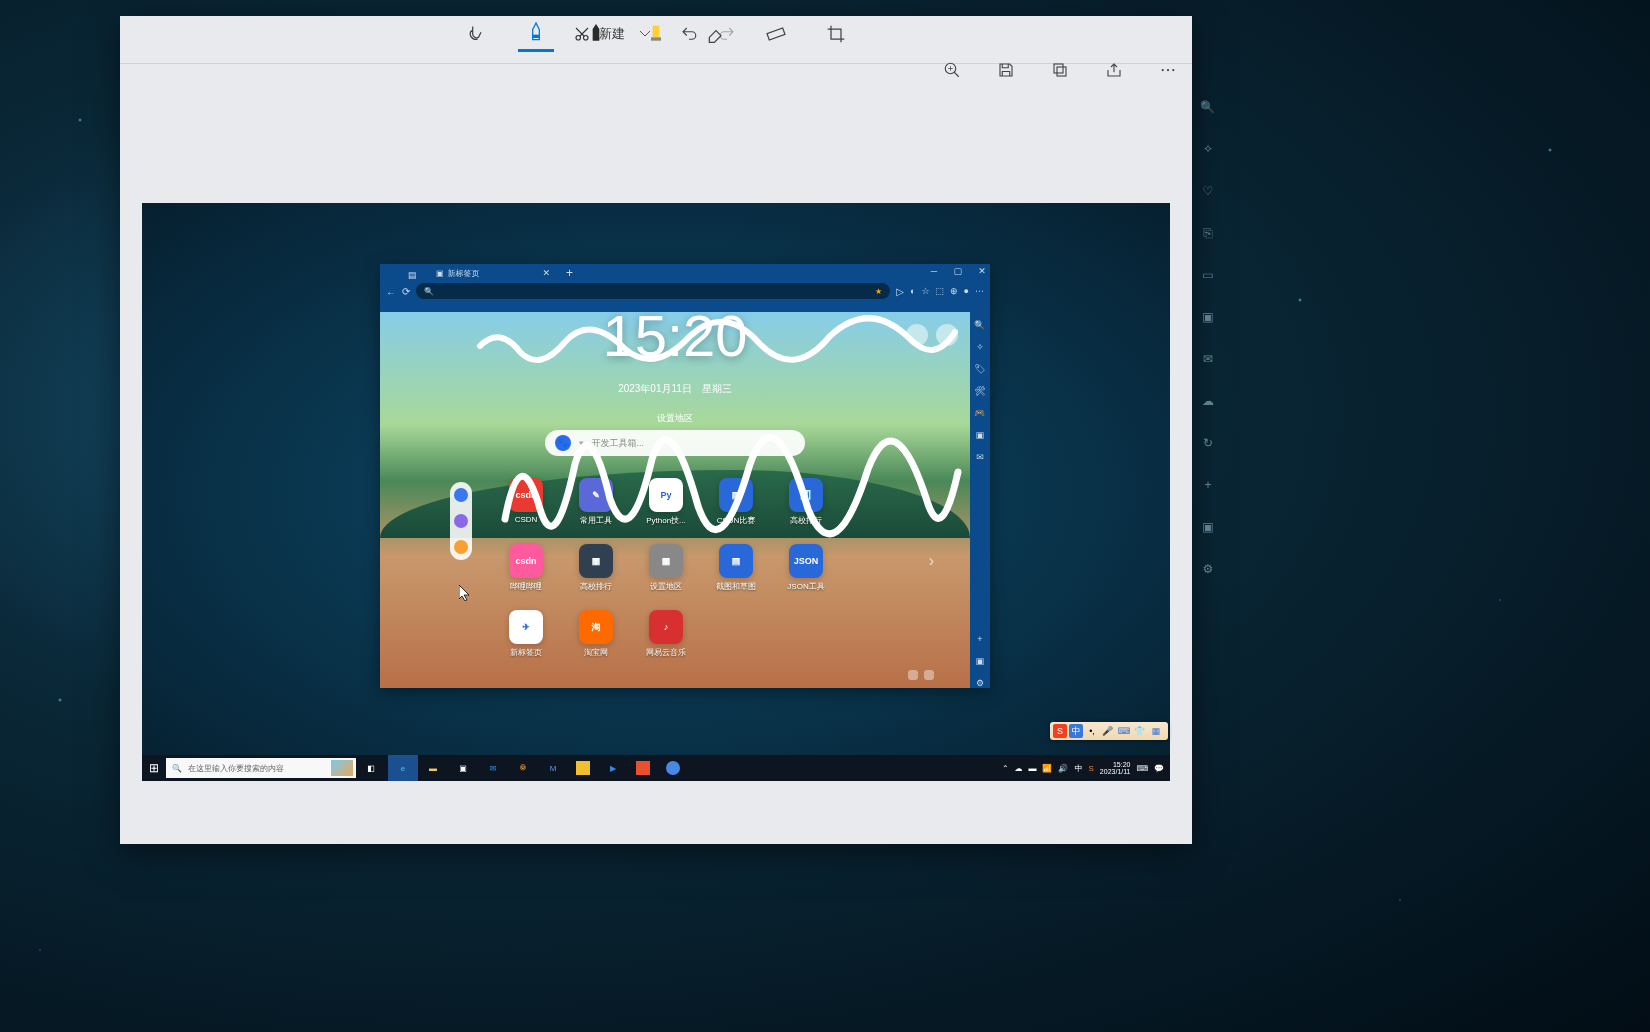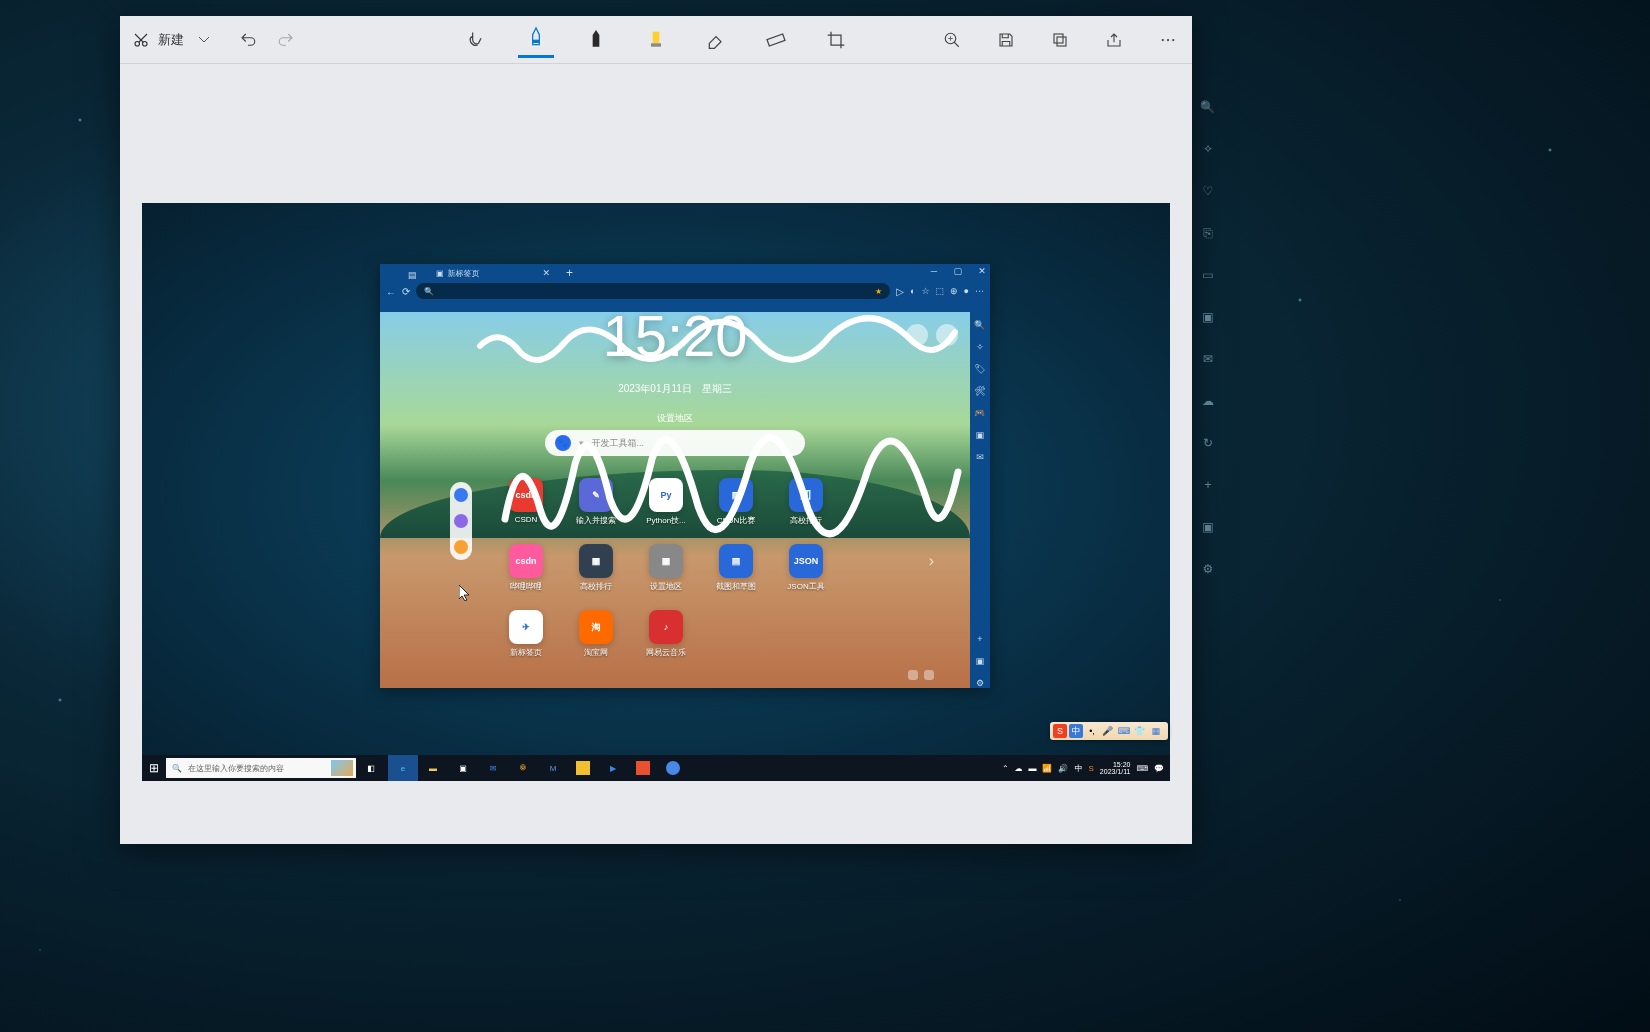--- a/index.html
+++ b/index.html
@@ -267,21 +267,21 @@
 }
 .desk-sidebar span { color:rgba(180,220,240,.5); font-size:12px; }
 
 svg { display:block; }
 </style>
 </head>
 <body>
 
 <div class="snip-window">
 
-  <div class="snip-toolbar" style="position:relative;">
+  <div class="snip-toolbar" style="position:relative;flex-direction:column;">
     <div class="tb-left">
       <div class="new-snip">
         <svg viewBox="0 0 24 24">
             <circle cx="7" cy="17" r="3" fill="none" stroke="currentColor" stroke-width="1.5"></circle>
             <circle cx="17" cy="17" r="3" fill="none" stroke="currentColor" stroke-width="1.5"></circle>
             <line x1="9" y1="15" x2="20" y2="4" stroke="currentColor" stroke-width="1.5"></line>
             <line x1="15" y1="15" x2="4" y2="4" stroke="currentColor" stroke-width="1.5"></line>
           </svg>
         <span>新建</span>
       </div>
@@ -438,21 +438,21 @@
 
           <div class="arrowR">›</div>
 
           <div class="grid" id="tiles-grid">
               <div class="tile">
                 <div class="icon" style="background: rgb(232, 58, 48); color: rgb(255, 255, 255);">csdn</div>
                 <div class="lbl">CSDN</div>
               </div>
               <div class="tile">
                 <div class="icon" style="background: rgb(90, 104, 216); color: rgb(255, 255, 255);">✎</div>
-                <div class="lbl">输入并搜索</div>
+                <div class="lbl">常用工具</div>
               </div>
               <div class="tile">
                 <div class="icon" style="background: rgb(255, 255, 255); color: rgb(40, 104, 216);">Py</div>
                 <div class="lbl">Python技...</div>
               </div>
               <div class="tile">
                 <div class="icon" style="background: rgb(40, 104, 216); color: rgb(255, 255, 255);">▤</div>
                 <div class="lbl">CSDN比赛</div>
               </div>
               <div class="tile">

